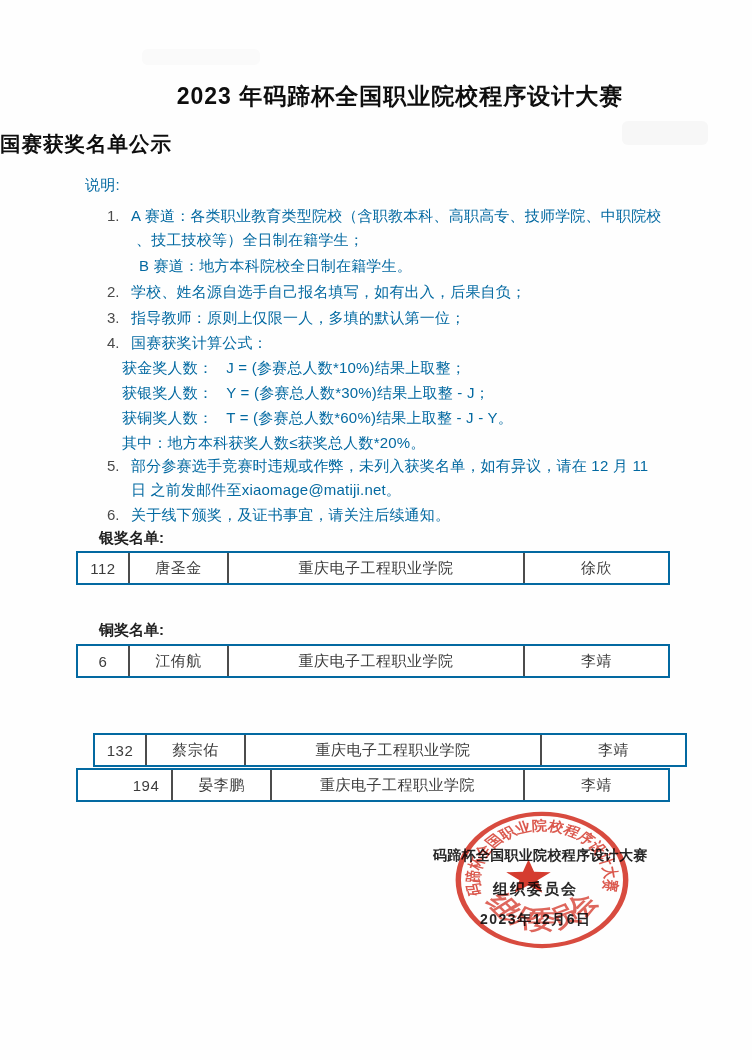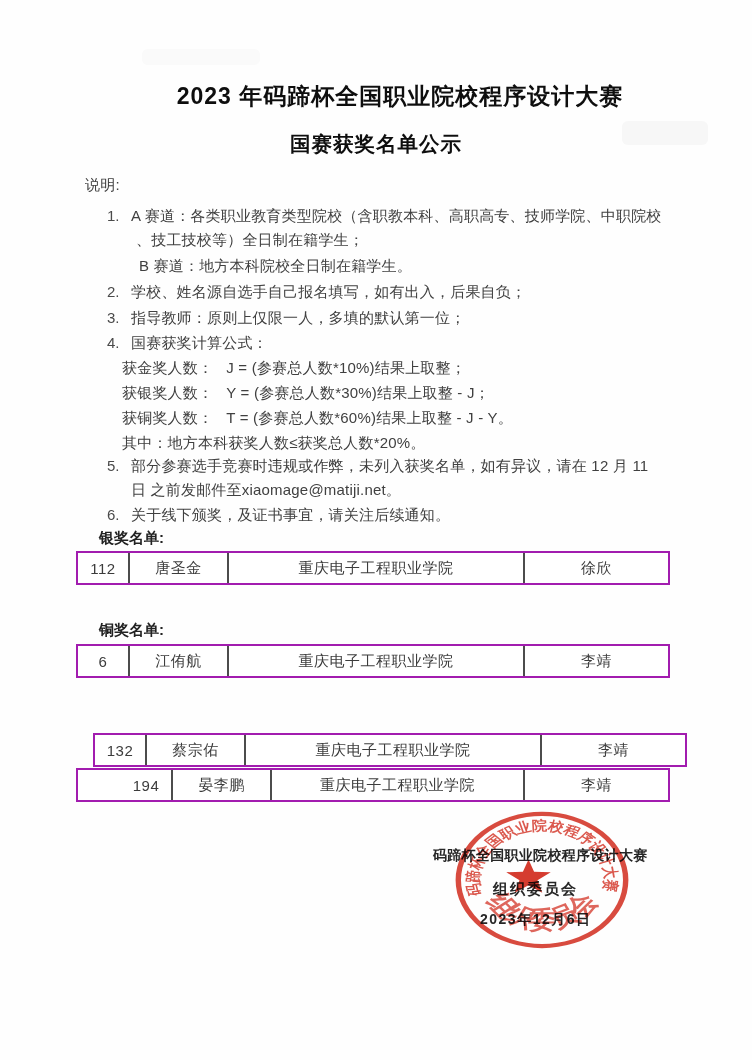--- a/index.html
+++ b/index.html
@@ -1,29 +1,29 @@
 <!DOCTYPE html>
 <html><head>
 <meta charset="utf-8">
 <style>
   html,body{margin:0;padding:0;background:#e9e9e9;}
   .page{
     position:relative;width:752px;height:1060px;background:#fefefe;
     overflow:hidden;font-family:"Liberation Sans",sans-serif;
     margin:0 auto;
   }
-  .ln{position:absolute;white-space:pre;font-size:15px;color:#404040;letter-spacing:.2px;line-height:1.2;}
+  .ln{position:absolute;white-space:pre;font-size:15px;color:#0369a1;letter-spacing:.2px;line-height:1.2;}
   .num{position:absolute;white-space:pre;font-size:15px;color:#4a4a4a;}
   .title1{position:absolute;left:0;top:81px;width:752px;text-align:center;
     font-size:23px;font-weight:700;color:#0e0e0e;letter-spacing:1px;white-space:pre;margin-left:24px;}
-  .title2{position:absolute;left:0;top:130px;width:752px;text-align:center;
+  .title2{position:absolute;left:0;top:130px;width:752px;
     font-size:20.5px;font-weight:700;color:#0e0e0e;letter-spacing:1px;white-space:pre;}
   .seclabel{position:absolute;left:99px;font-size:15px;font-weight:700;color:#222;white-space:pre;}
   .award-table{position:absolute;left:76px;width:594px;height:34px;
-    border:2px solid #a21caf;display:flex;background:#fff;box-sizing:border-box;}
+    border:2px solid #0369a1;display:flex;background:#fff;box-sizing:border-box;}
   .cell{display:flex;align-items:center;justify-content:center;
     font-size:15px;color:#3c3c3c;letter-spacing:.5px;}
   .cell+.cell{border-left:2px solid #4c4c4c;}
   .c-rank{width:50px;}
   .c-name{width:97px;}
   .c-school{flex:1;}
   .c-teacher{width:143px;}
   .stamp-text{position:absolute;white-space:pre;color:#262626;font-weight:700;z-index:2;}
   .st1{left:433px;top:847px;font-size:14px;letter-spacing:.3px;}
   .st2{left:493px;top:880px;font-size:15px;letter-spacing:2px;}

